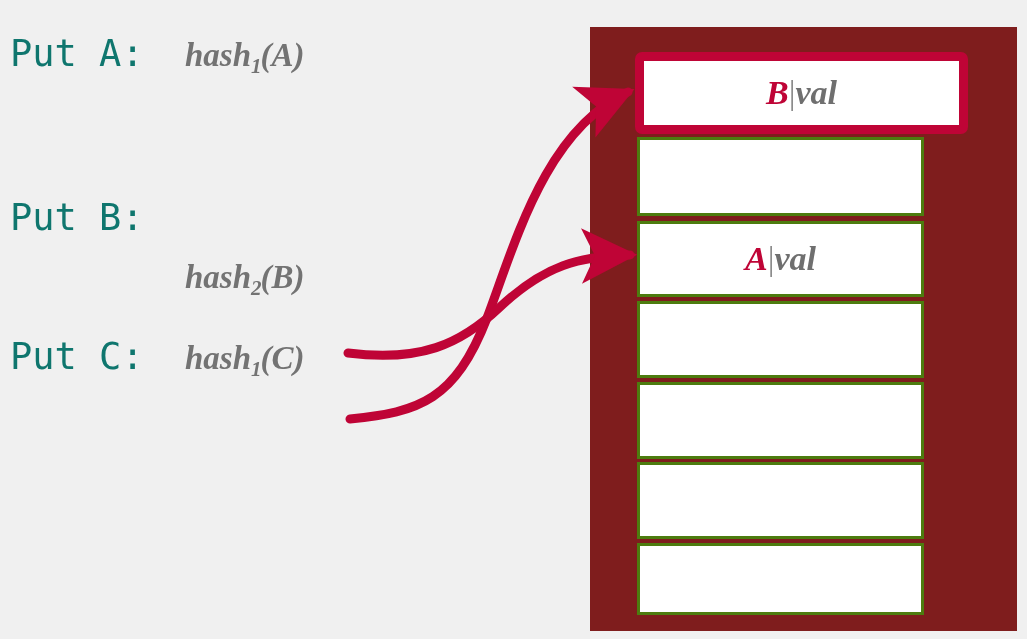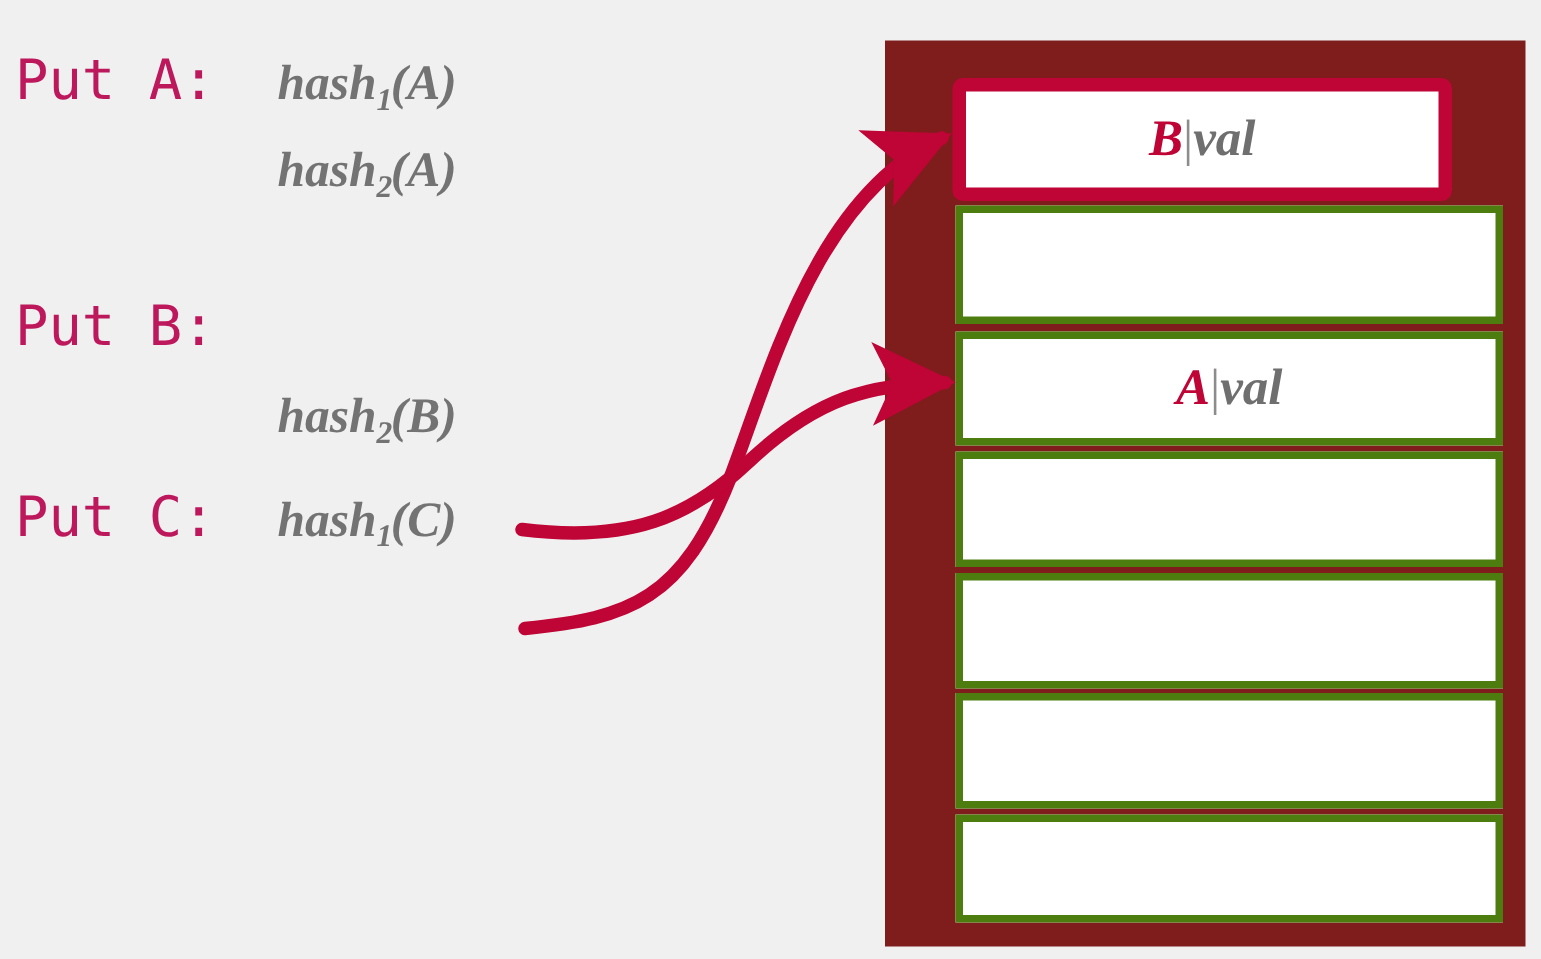--- a/index.html
+++ b/index.html
@@ -32,32 +32,32 @@
     height: 639px;
   }
 
   .op-group {
     position: absolute;
     left: 10px;
     width: 400px;
   }
   .op-group.g0 { top: 32px; }
   .op-group.g1 { top: 196px; }
-  .op-group.g2 { top: 323px; }
+  .op-group.g2 { top: 335px; }
 
   .op-row {
     display: flex;
     align-items: baseline;
     height: 58px;
   }
 
   .op-label {
     width: 175px;
     flex: 0 0 175px;
-    color: #be185d;
+    color: #0f766e;
     font-family: "DejaVu Sans Mono", "Liberation Mono", monospace;
     font-size: 37px;
     font-weight: 400;
     letter-spacing: 0px;
     white-space: pre;
   }
   .op-label.blank { color: transparent; }
 
   .hash-expr {
     color: #737373;
@@ -83,23 +83,23 @@
     left: 590px;
     top: 27px;
     width: 427px;
     height: 604px;
     background: #7f1d1d;
   }
 
   .slot {
     position: absolute;
     left: 47px;
-    width: 365px;
+    width: 287px;
     background: #ffffff;
-    border: 5px solid #4d7c0f;
+    border: 3px solid #4d7c0f;
     box-sizing: border-box;
     display: flex;
     align-items: center;
     justify-content: center;
   }
   .slot.highlight {
     border: 9px solid #bf0436;
     border-radius: 7px;
     left: 45px;
     width: 333px;
@@ -132,24 +132,20 @@
 
 <div id="stage">
 
   <div class="ops">
 
     <div class="op-group g0">
       <div class="op-row">
         <span class="op-label">Put A:</span>
         <span class="hash-expr"><span>hash</span><span class="sub">1</span><span>(A)</span></span>
       </div>
-      <div class="op-row">
-        <span class="op-label blank">&nbsp;</span>
-        <span class="hash-expr"><span>hash</span><span class="sub">2</span><span>(A)</span></span>
-      </div>
     </div>
 
     <div class="op-group g1">
       <div class="op-row">
         <span class="op-label">Put B:</span>
       </div>
       <div class="op-row">
         <span class="op-label blank">&nbsp;</span>
         <span class="hash-expr"><span>hash</span><span class="sub">2</span><span>(B)</span></span>
       </div>

